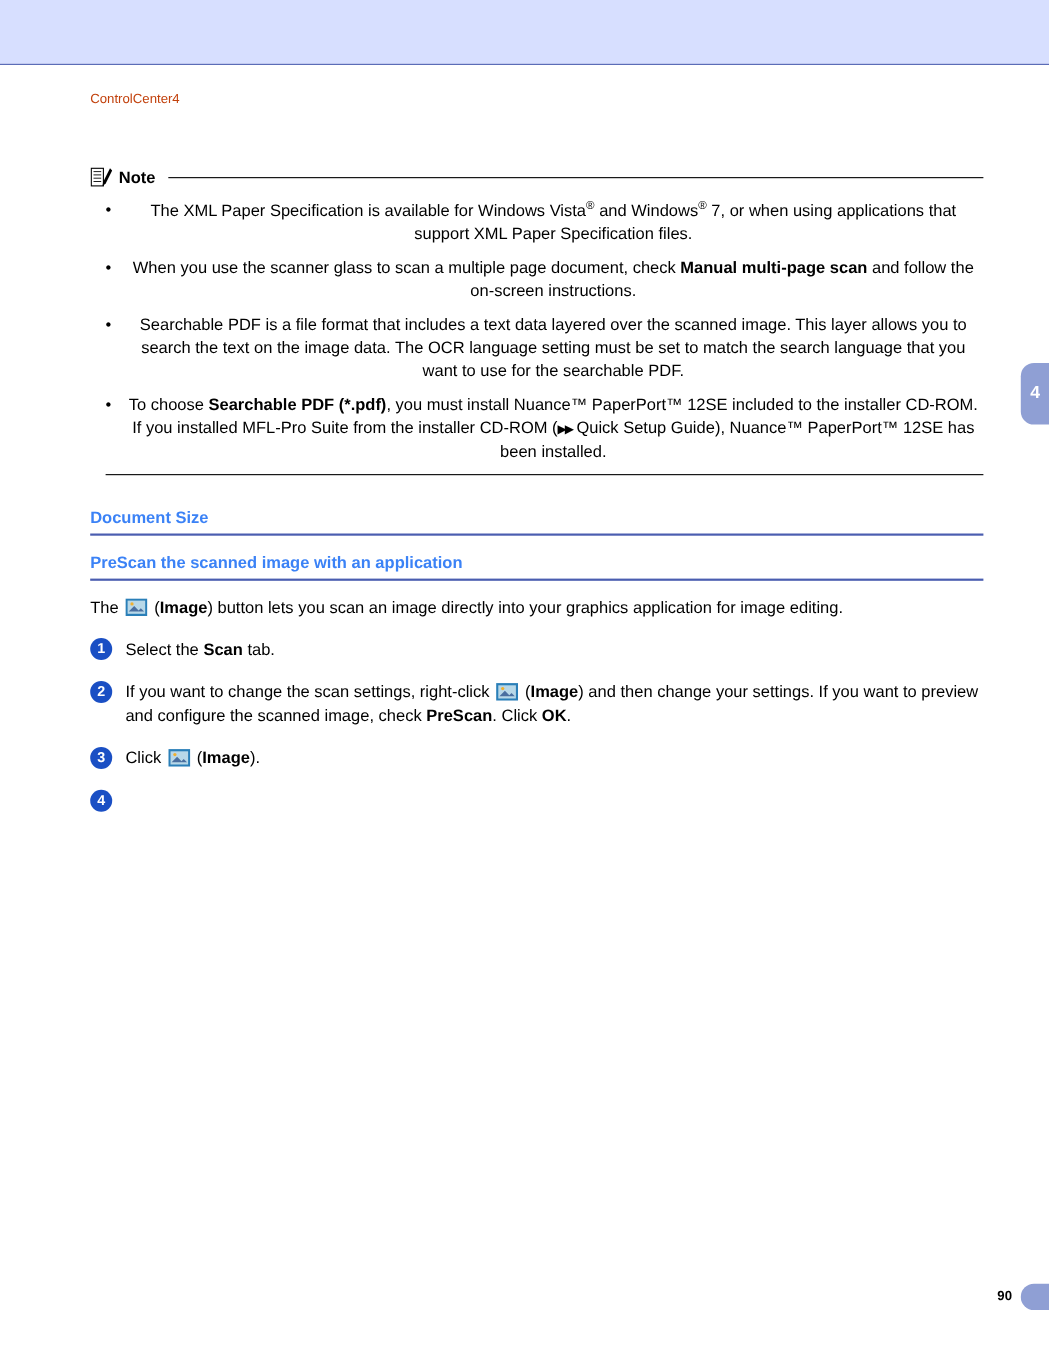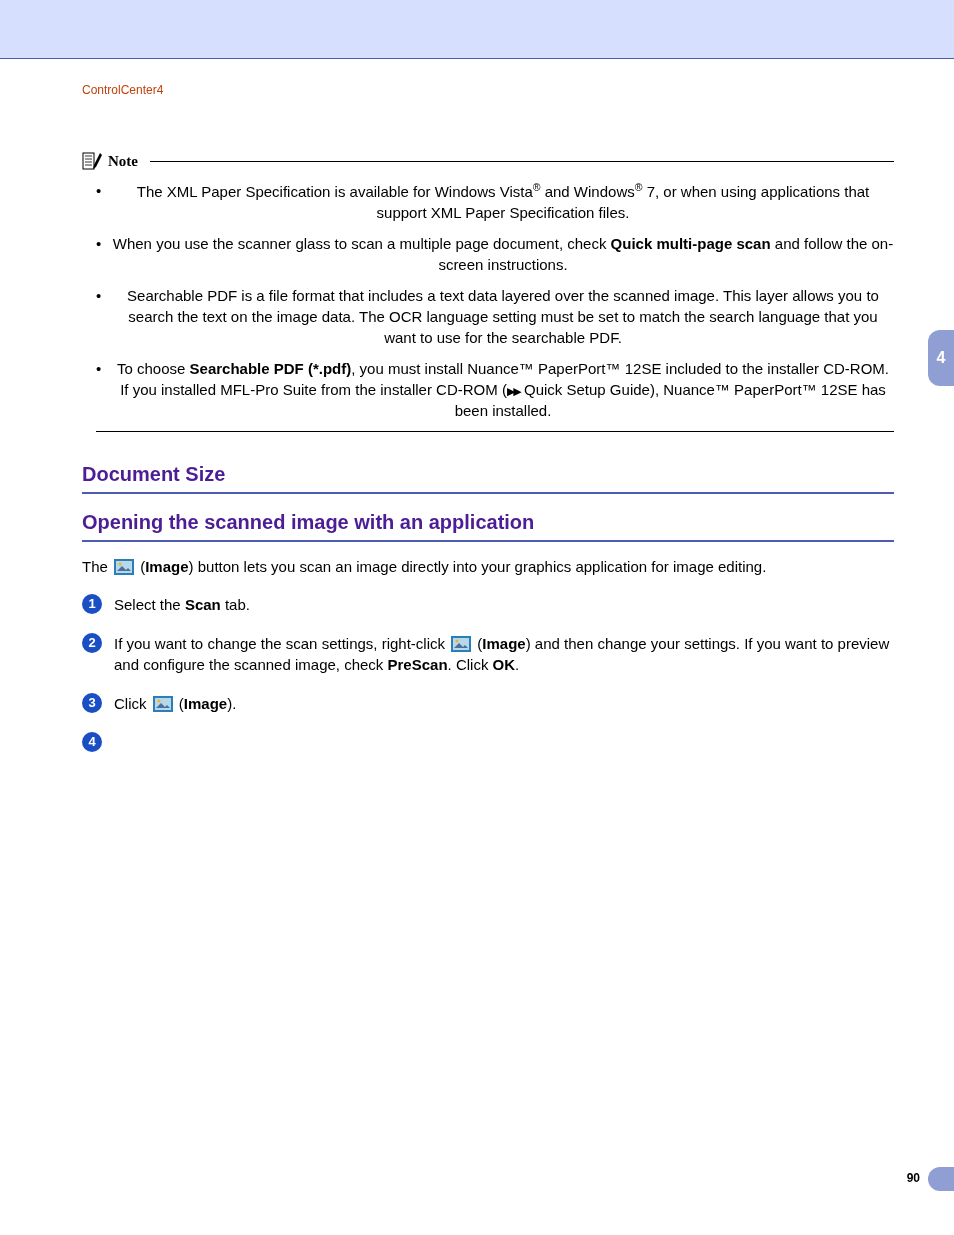--- a/index.html
+++ b/index.html
@@ -64,21 +64,20 @@
   .running-header {
     font-size: 12px;
     color: #c2410c;
     margin-bottom: 52px;
   }
   .note-block { margin-bottom: 18px; }
   .note-head {
     display: flex;
     align-items: center;
     gap: 6px;
-    font-family: Liberation Serif, serif;
   }
   .note-icon {
     width: 20px; height: 20px;
     display: inline-block;
   }
   .note-label { font-weight: bold; font-size: 15px; }
   .note-line {
     flex: 1;
     height: 1px;
     background: #000;
@@ -100,26 +99,26 @@
     position: absolute;
     left: 0;
     top: 0;
   }
   .note-bottom-rule {
     height: 1px;
     background: #000;
     margin: 4px 0 28px 14px;
   }
   h2.section {
-    font-size: 20px;
+    font-size: 15px;
     font-weight: bold;
     padding-bottom: 4px;
     border-bottom: 2px solid #4a5db0;
     margin-bottom: 14px;
-    color: #4c1d95;
+    color: #3b82f6;
   }
   .para { font-size: 15px; margin-bottom: 28px; }
   .steps { list-style: none; margin-left: 0; }
   .steps > li {
     position: relative;
     padding-left: 32px;
     margin-bottom: 18px;
     font-size: 15px;
   }
   .step-circle {
@@ -168,30 +167,30 @@
           <line x1="3" y1="11" x2="10" y2="11" stroke="#000" stroke-width="0.8"></line>
           <line x1="3" y1="14" x2="10" y2="14" stroke="#000" stroke-width="0.8"></line>
           <path d="M 18 2 L 12 14 L 11 18 L 14 16 L 20 4 Z" fill="#000"></path>
         </svg>
       </span>
       <span class="note-label">Note</span>
       <span class="note-line"></span>
     </div>
     <ul class="note-list" id="note-list">
         <li>The XML Paper Specification is available for Windows Vista<sup>®</sup> and Windows<sup>®</sup> 7, or when using applications that support XML Paper Specification files.</li>
-        <li>When you use the scanner glass to scan a multiple page document, check <b>Quick multi-page scan</b> and follow the on-screen instructions.</li>
+        <li>When you use the scanner glass to scan a multiple page document, check <b>Manual multi-page scan</b> and follow the on-screen instructions.</li>
         <li>Searchable PDF is a file format that includes a text data layered over the scanned image. This layer allows you to search the text on the image data. The OCR language setting must be set to match the search language that you want to use for the searchable PDF.</li>
         <li>To choose <b>Searchable PDF (*.pdf)</b>, you must install  Nuance™ PaperPort™ 12SE included to the installer CD-ROM. If you installed MFL-Pro Suite from the installer CD-ROM (<span style="font-size: 11px; letter-spacing: -2px;">▶▶</span> Quick Setup Guide), Nuance™ PaperPort™ 12SE has been installed.</li>
       </ul>
     <div class="note-bottom-rule"></div>
   </div>
 
   <h2 class="section">Document Size</h2>
 
-  <h2 class="section">Opening the scanned image with an application</h2>
+  <h2 class="section">PreScan the scanned image with an application</h2>
   <p class="para" style="margin-bottom:17px" id="sec2-intro">The <span class="inline-icon"><svg width="20" height="16" viewBox="0 0 20 16">
           <rect x="0" y="0" width="20" height="16" fill="#2a7fb8"></rect>
           <rect x="2" y="2" width="16" height="12" fill="#b8d8e8"></rect>
           <circle cx="6" cy="5" r="1.5" fill="#f0b030"></circle>
           <path d="M 3 12 L 8 7 L 12 11 L 14 9 L 17 12 Z" fill="#4a6fa0"></path>
         </svg></span> (<b>Image</b>) button lets you scan an image directly into your graphics application for image editing.</p>
   <ul class="steps" id="steps">
       <li><span class="step-circle">1</span><span>Select the <b>Scan</b> tab.</span></li>
       <li><span class="step-circle">2</span><span>If you want to change the scan settings, right-click <span class="inline-icon"><svg width="20" height="16" viewBox="0 0 20 16">
               <rect x="0" y="0" width="20" height="16" fill="#2a7fb8"></rect>

